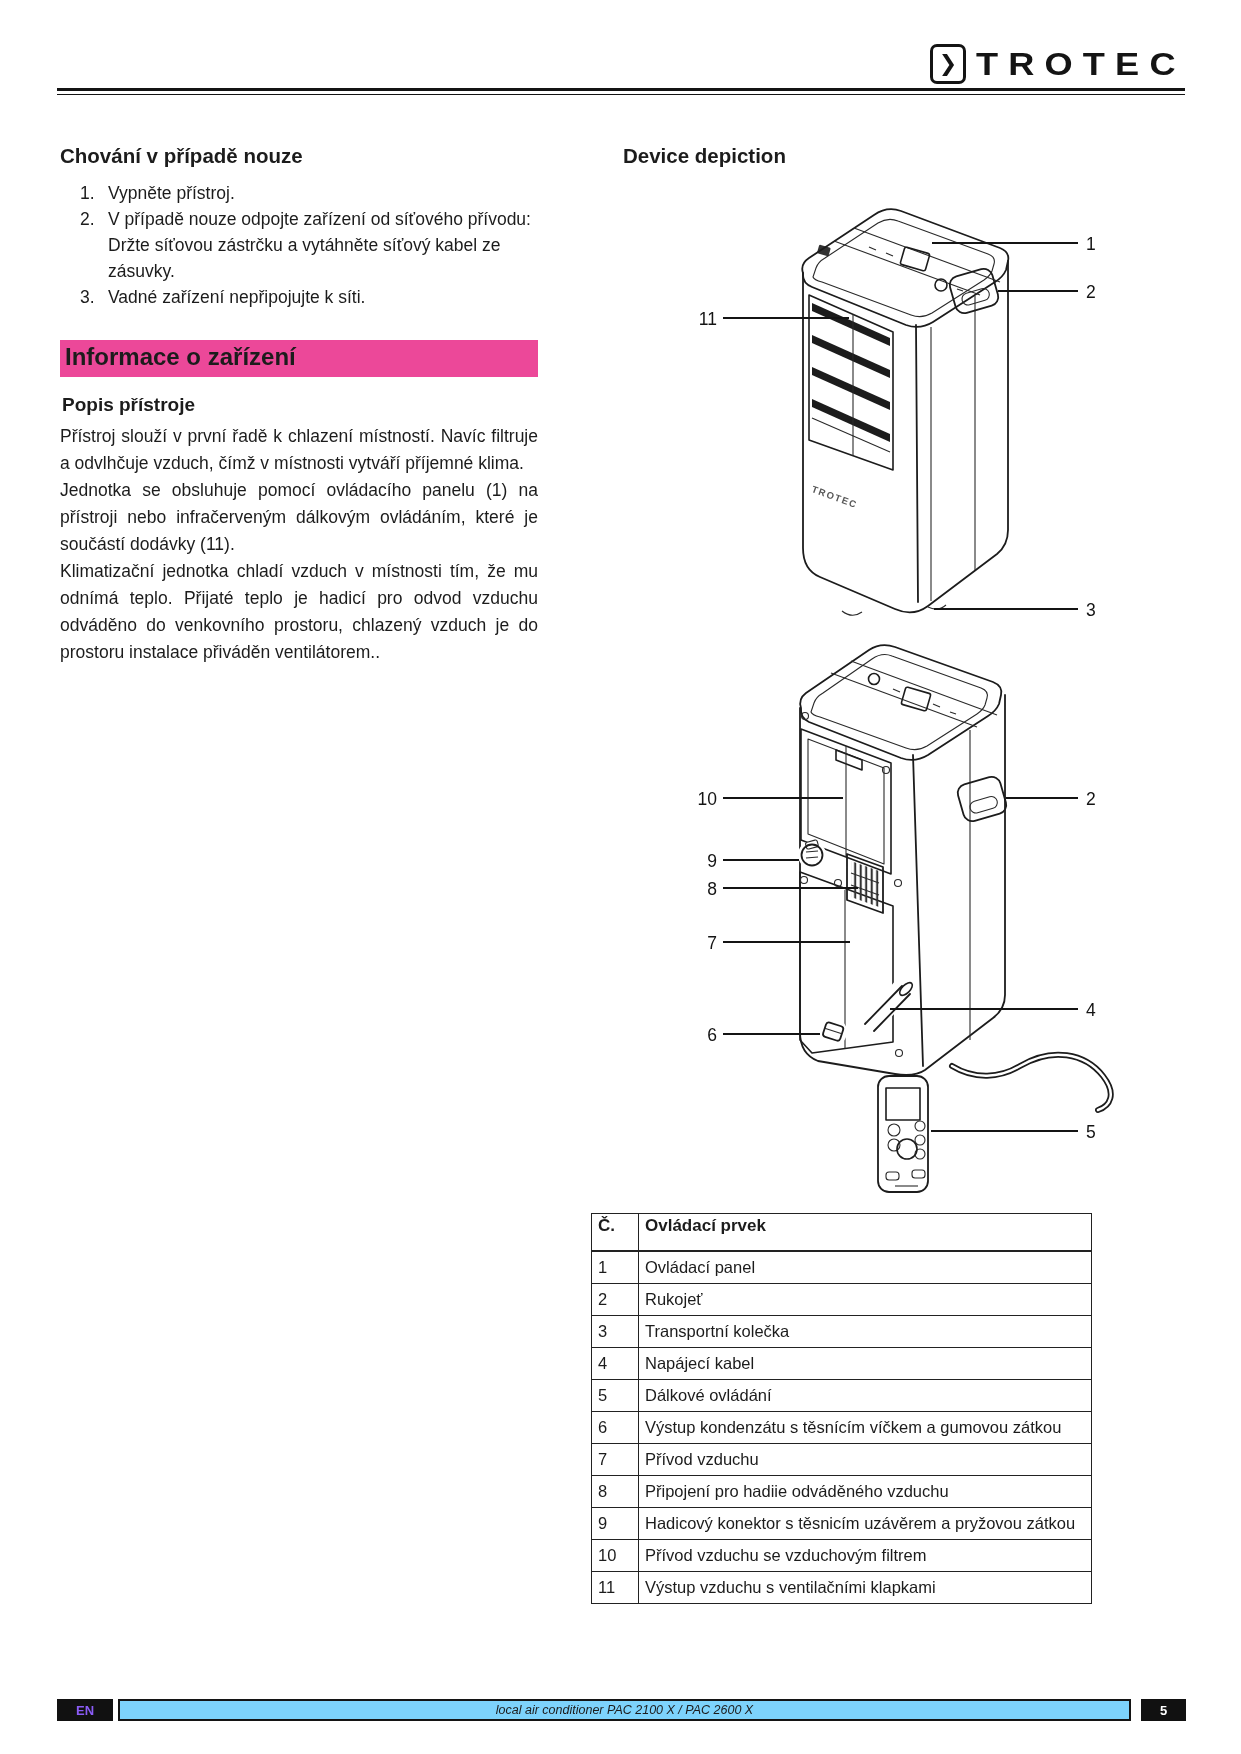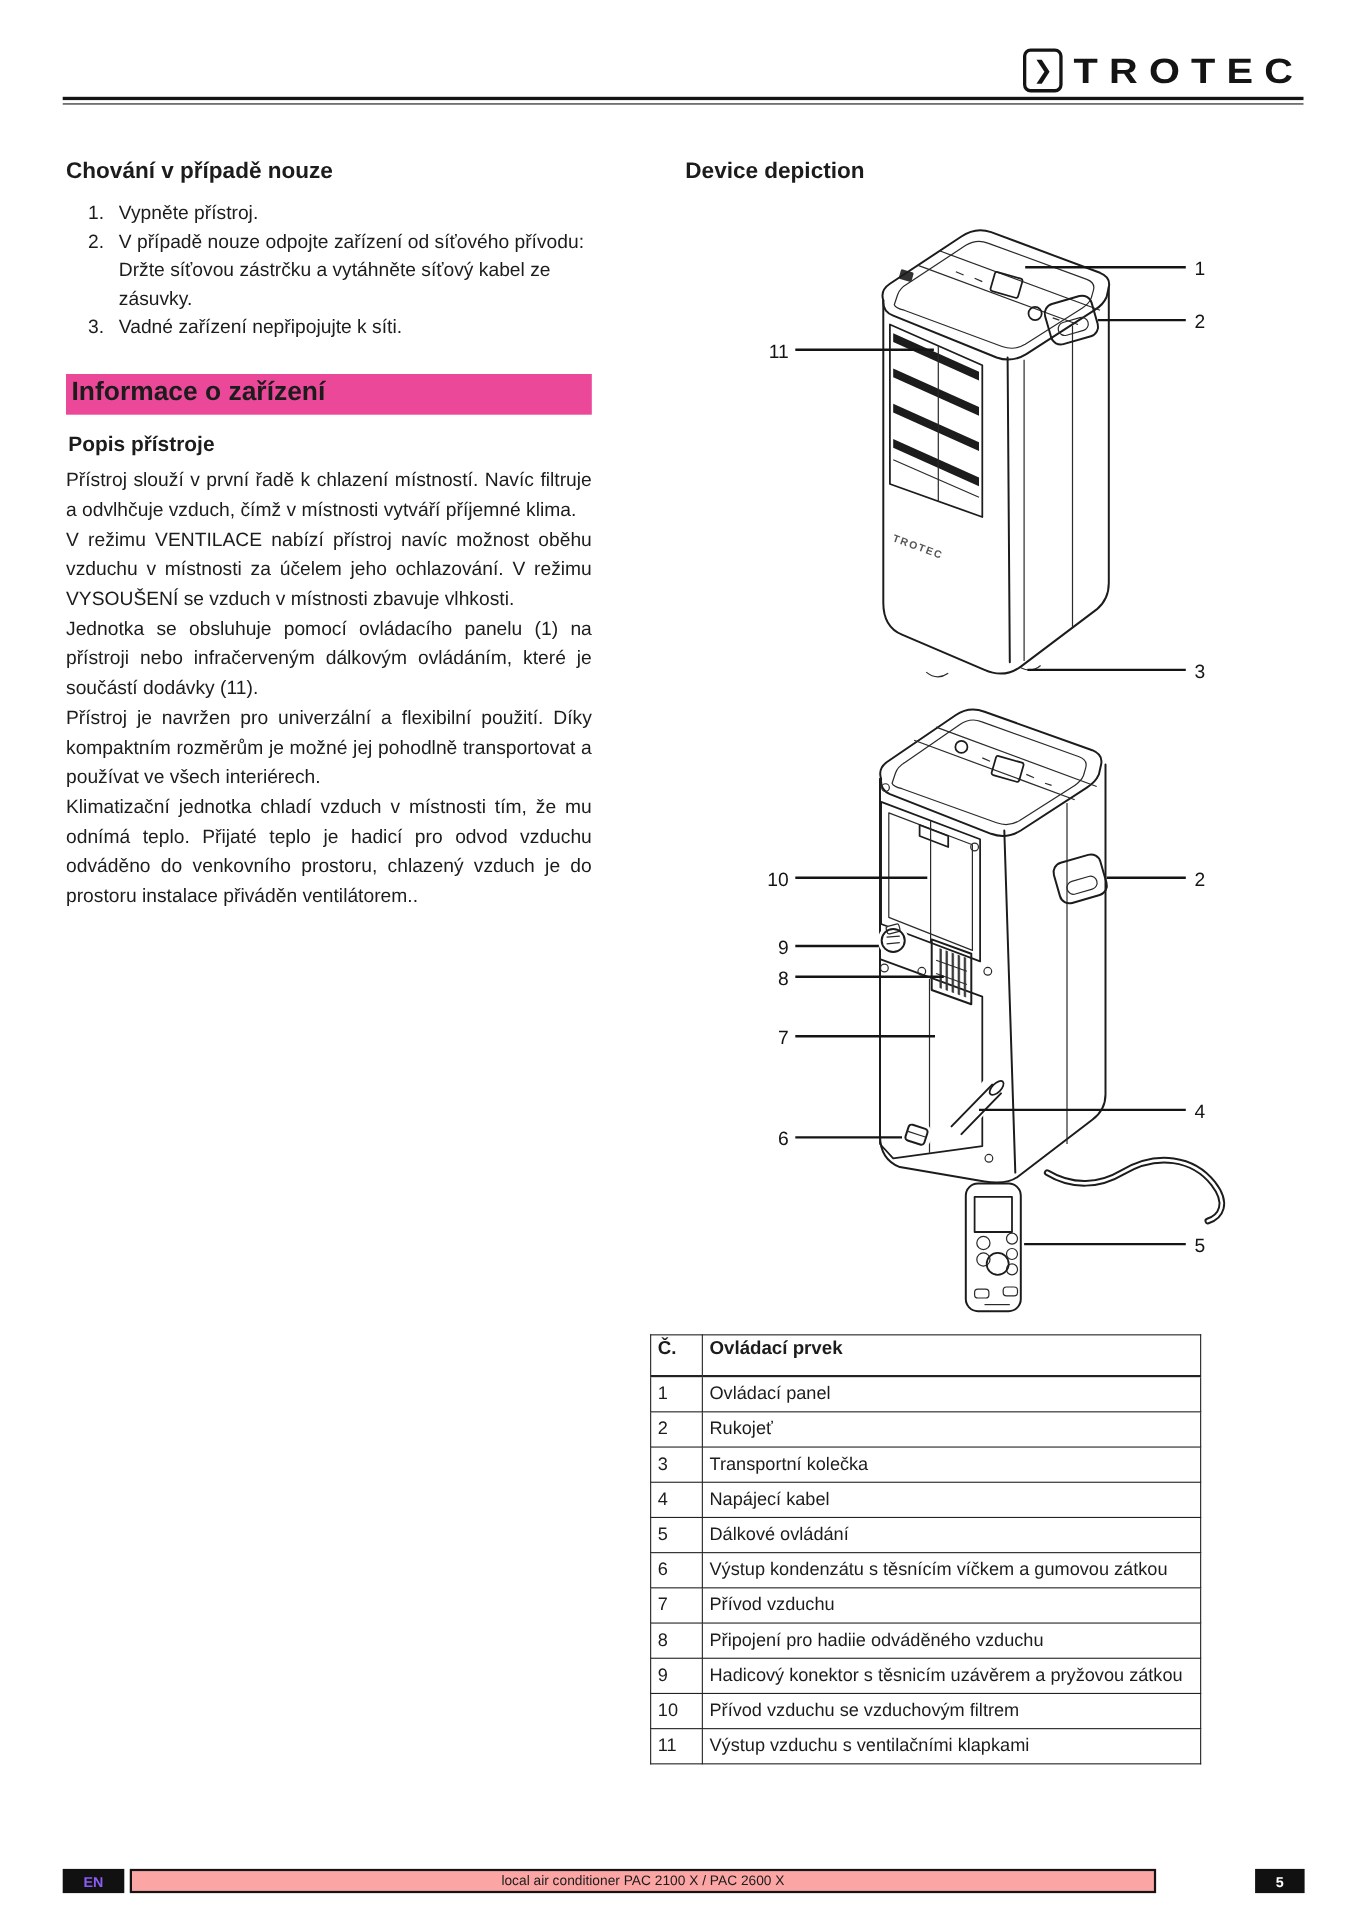--- a/index.html
+++ b/index.html
@@ -47,23 +47,23 @@
     border-collapse:collapse; table-layout:fixed; }
   .parts-table th, .parts-table td { border:1.4px solid #222; text-align:left; }
   .parts-table th { height:34px; font-size:17px; padding:2px 6px 0 6px;
     vertical-align:top; border-bottom:2.5px solid #222; }
   .parts-table td { height:29px; font-size:16.5px; font-weight:normal; padding:1px 6px; }
   .parts-table .cnumcol { width:47px; }
   
   .footer { position:absolute; left:0; top:1699px; width:100%; height:22px; }
   .f-lang { position:absolute; left:57px; width:56px; height:22px; background:#111;
     color:#8b5cf6; font-size:13px; font-weight:bold; display:flex; align-items:center; justify-content:center; }
-  .f-bar { position:absolute; left:118px; width:933px; height:22px; box-sizing:border-box;
-    border:2px solid #141414; background:#fca5a5; display:flex; align-items:center; justify-content:center;
-    font-size:12.5px; }
+  .f-bar { position:absolute; left:118px; width:1013px; height:22px; box-sizing:border-box;
+    border:2px solid #141414; background:#7dd3fc; display:flex; align-items:center; justify-content:center;
+    font-size:12.5px; font-style:italic; }
   .f-page { position:absolute; left:1141px; width:45px; height:22px; background:#111;
     color:#fff; font-size:13px; font-weight:bold; display:flex; align-items:center; justify-content:center; }
 </style>
 </head>
 <body>
 
 <div class="page">
 
   <div class="logo">
     <div class="logo-chev">❯</div>
@@ -83,23 +83,21 @@
         <span class="emg-txt">V případě nouze odpojte zařízení od síťového přívodu: Držte síťovou zástrčku a vytáhněte síťový kabel ze zásuvky.</span>
       </li>
       <li>
         <span class="emg-num">3.</span>
         <span class="emg-txt">Vadné zařízení nepřipojujte k síti.</span>
       </li>
     </ol>
     <div class="banner">Informace o zařízení</div>
     <div class="h3">Popis přístroje</div>
     <p class="body-p">Přístroj slouží v první řadě k chlazení místností. Navíc filtruje a odvlhčuje vzduch, čímž v místnosti vytváří příjemné klima.</p>
-    <p class="body-p">V režimu VENTILACE nabízí přístroj navíc možnost oběhu vzduchu v místnosti za účelem jeho ochlazování. V režimu VYSOUŠENÍ se vzduch v místnosti zbavuje vlhkosti.</p>
     <p class="body-p">Jednotka se obsluhuje pomocí ovládacího panelu (1) na přístroji nebo infračerveným dálkovým ovládáním, které je součástí dodávky (11).</p>
-    <p class="body-p">Přístroj je navržen pro univerzální a flexibilní použití. Díky kompaktním rozměrům je možné jej pohodlně transportovat a používat ve všech interiérech.</p>
     <p class="body-p gap">Klimatizační jednotka chladí vzduch v místnosti tím, že mu odnímá teplo. Přijaté teplo je hadicí pro odvod vzduchu odváděno do venkovního prostoru, chlazený vzduch je do prostoru instalace přiváděn ventilátorem..</p>
   </div>
 
   <div class="right-title">Device depiction</div>
 
   <svg class="diagram" width="625" height="1040" viewBox="560 170 625 1040">
     <defs>
       <pattern id="hA" patternUnits="userSpaceOnUse" width="6.5" height="6.5" patternTransform="rotate(45)">
         <line x1="3" y1="0" x2="3" y2="6.5" stroke="#333" stroke-width="2.2"></line>
       </pattern>

